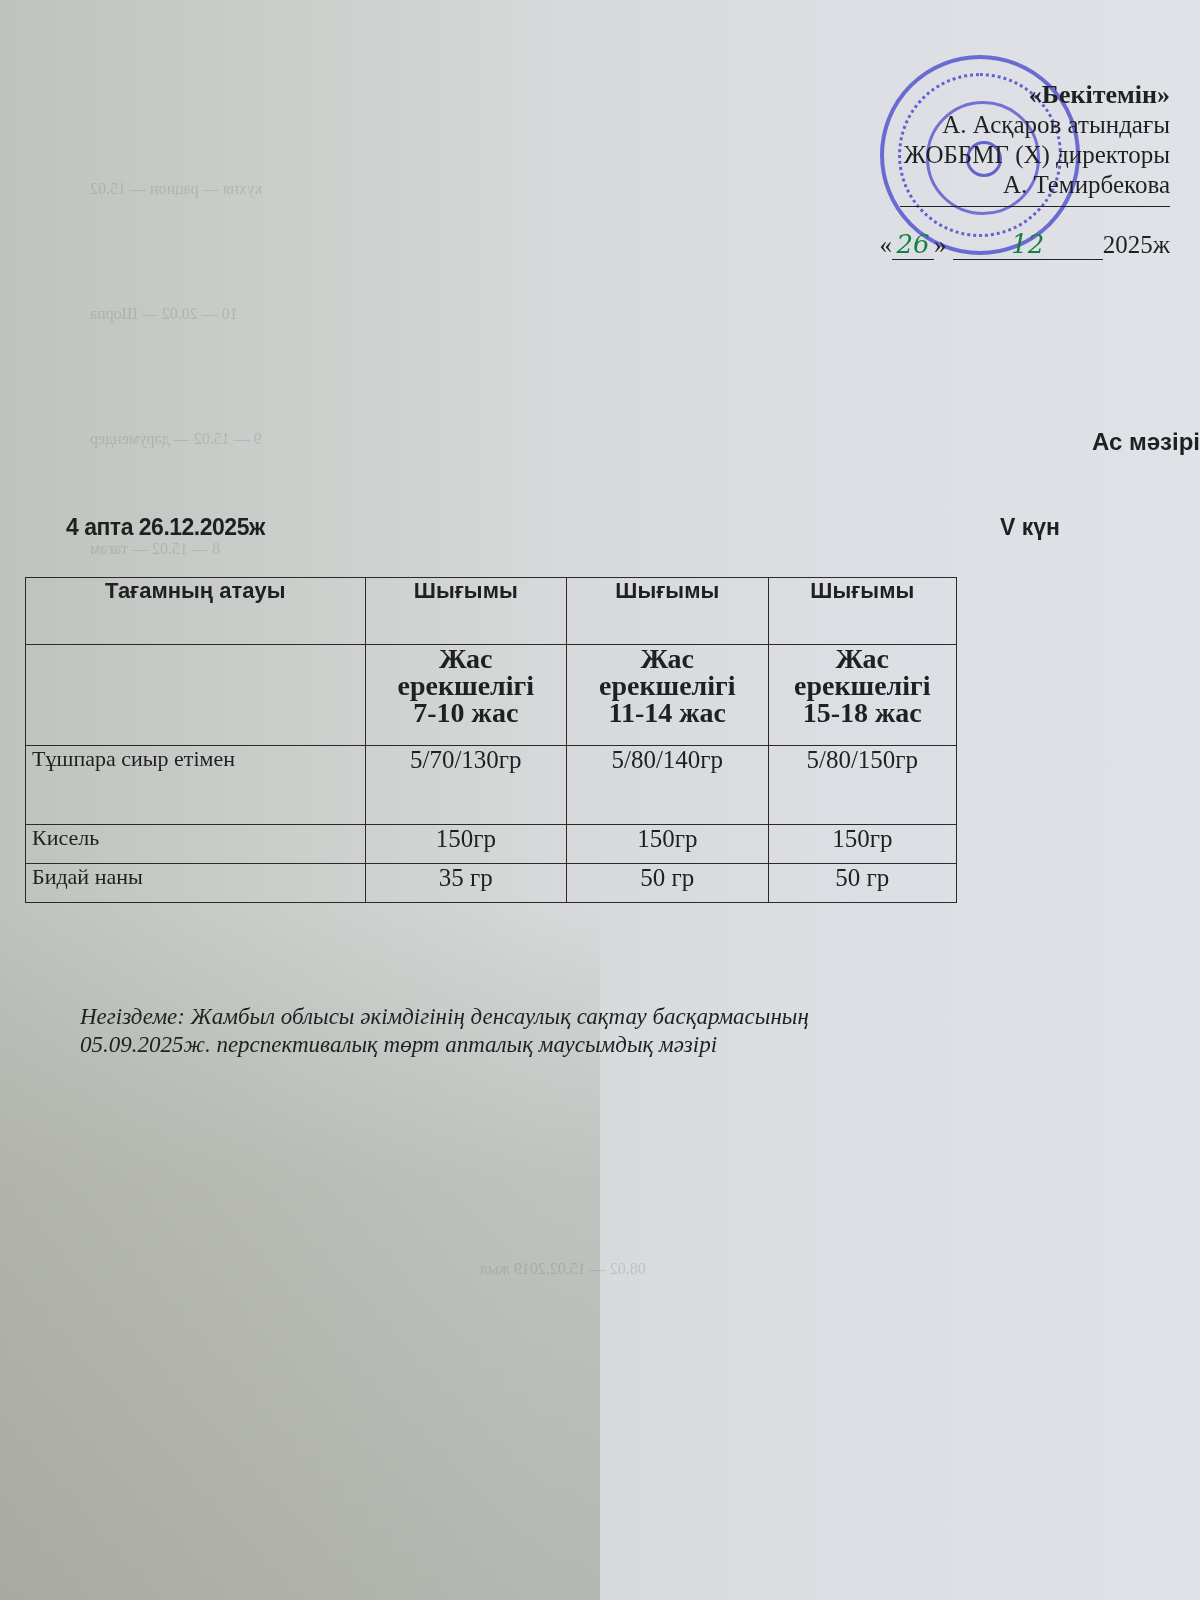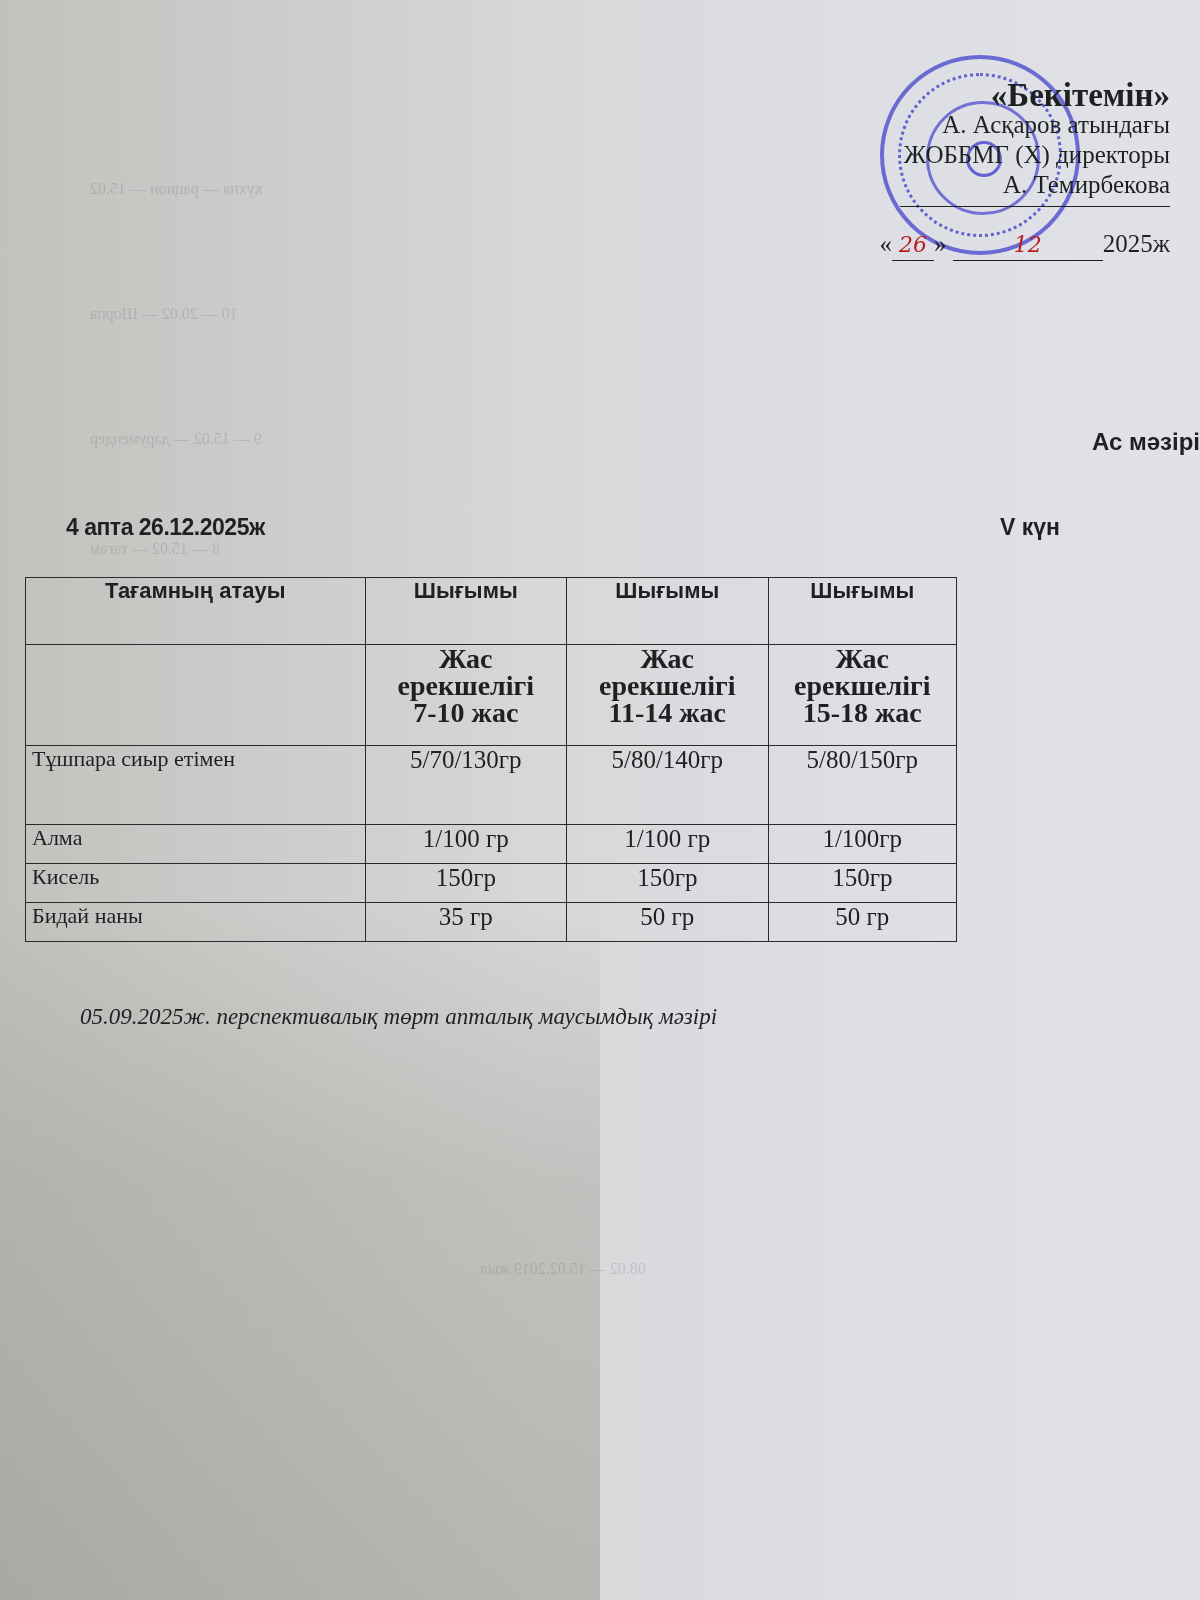--- a/index.html
+++ b/index.html
@@ -14,24 +14,24 @@
       pointer-events: none;
     }
     .ghost {
       position: absolute; color: rgba(80,82,86,0.18); font-size: 16px; transform: scaleX(-1);
       pointer-events: none; white-space: nowrap;
     }
     .approval {
       position: absolute; right: 30px; top: 80px; text-align: right;
       font-size: 25px; line-height: 30px;
     }
-    .approval .title { font-weight: bold; font-size: 33px; }
+    .approval .title { font-weight: bold; font-size: 26px; }
     .approval .date-line { margin-top: 22px; }
     .approval .ul { display: inline-block; border-bottom: 1.5px solid #222; text-align: center; }
-    .approval .hand { font-family: "DejaVu Serif", serif; font-style: italic; color: #b91c1c; font-size: 22px; }
+    .approval .hand { font-family: "DejaVu Serif", serif; font-style: italic; color: #15803d; font-size: 26px; }
     .sign-line { border-bottom: 1.5px solid #222; width: 270px; margin: 6px 0 6px auto; }
     .stamp {
       position: absolute; left: 880px; top: 55px; width: 200px; height: 200px; border-radius: 50%;
       border: 4px solid rgba(40,40,200,0.85); box-sizing: border-box; opacity: 0.75;
     }
     .stamp::before {
       content: ""; position: absolute; left: 14px; top: 14px; right: 14px; bottom: 14px;
       border-radius: 50%; border: 3px dotted rgba(40,40,200,0.9);
     }
     .stamp .inner {
@@ -140,35 +140,30 @@
       <div>15-18 жас</div>
     </td>
   </tr>
   <tr class="r-main">
     <td class="name">Тұшпара сиыр етімен</td>
     <td class="val">5/70/130гр</td>
     <td class="val">5/80/140гр</td>
     <td class="val">5/80/150гр</td>
   </tr>
   <tr class="r">
-    <td class="name">Алма</td>
-    <td class="val">1/100 гр</td>
-    <td class="val">1/100 гр</td>
-    <td class="val">1/100гр</td>
-  </tr>
-  <tr class="r">
     <td class="name">Кисель</td>
     <td class="val">150гр</td>
     <td class="val">150гр</td>
     <td class="val">150гр</td>
   </tr>
   <tr class="r">
     <td class="name">Бидай наны</td>
     <td class="val">35 гр</td>
     <td class="val">50 гр</td>
     <td class="val">50 гр</td>
   </tr>
 </tbody>
   </table>
 
 <div class="footnote">
+  <div>Негіздеме: Жамбыл облысы әкімдігінің денсаулық сақтау басқармасының</div>
   <div>05.09.2025ж. перспективалық төрт апталық маусымдық мәзірі</div>
 </div>
 
 </body></html>

